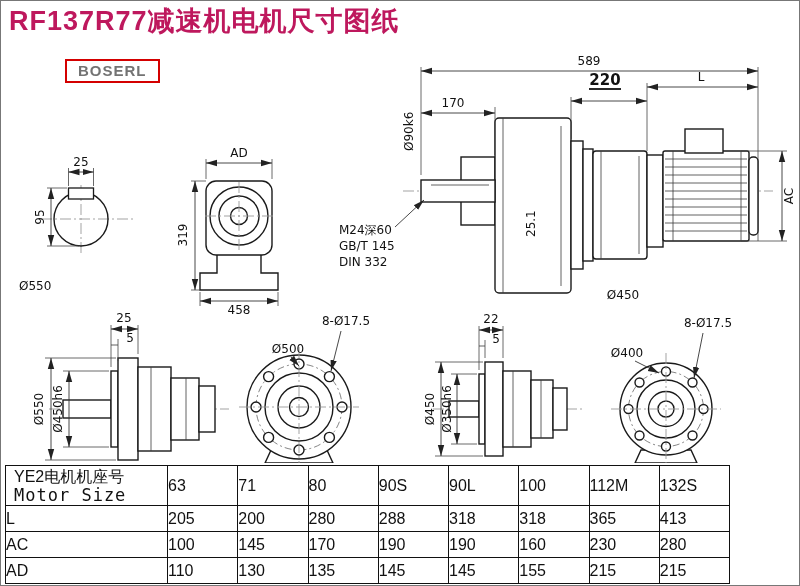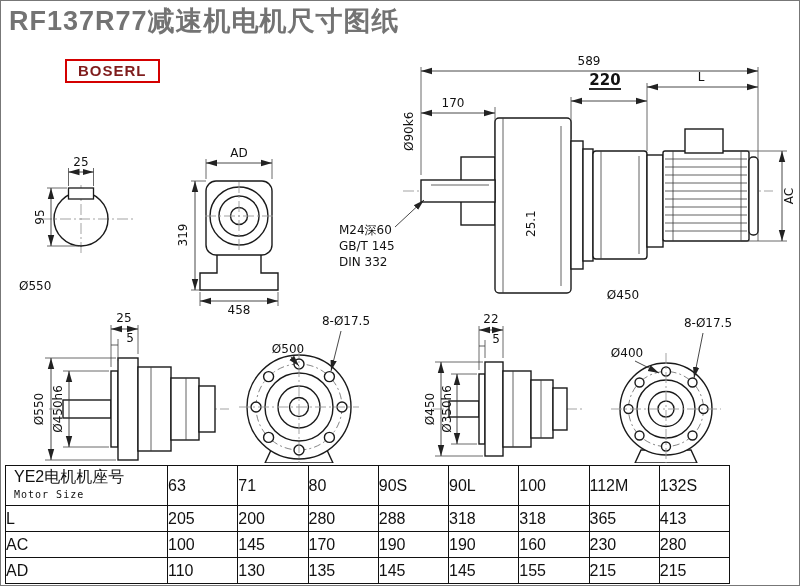--- a/index.html
+++ b/index.html
@@ -1,19 +1,19 @@
 <!DOCTYPE html>
 <html><head>
 <meta charset="utf-8">
 <style>
   * { margin:0; padding:0; box-sizing:border-box; }
   html,body { width:800px; height:586px; background:#fff; font-family:"Liberation Sans",sans-serif; }
   .frame { position:relative; width:800px; height:586px; background:#fff; border:1px solid #777; overflow:hidden; }
-  .title { position:absolute; left:8px; top:2px; font-size:27px; font-weight:bold; color:#737373; letter-spacing:1px; white-space:nowrap; }
-  .logo { position:absolute; left:64px; top:58px; border:2px solid #d40000; color:#7f1d1d; font-weight:bold; font-size:15px; line-height:20px; padding:0 11px; letter-spacing:1px; }
+  .title { position:absolute; left:8px; top:2px; font-size:27px; font-weight:bold; color:#be185d; letter-spacing:1px; white-space:nowrap; }
+  .logo { position:absolute; left:64px; top:58px; border:2px solid #d40000; color:#737373; font-weight:bold; font-size:15px; line-height:20px; padding:0 11px; letter-spacing:1px; }
   svg.dwg { position:absolute; left:0; top:0; }
 
   
   .ol  { fill:none; stroke:#1a1a1a; stroke-width:1.4; }
   .olw { fill:#fff;  stroke:#1a1a1a; stroke-width:1.4; }
   .tn  { fill:none; stroke:#3a3a3a; stroke-width:0.8; }
   .ext { stroke:#444; stroke-width:0.8; }
   .dim { stroke:#333; stroke-width:0.9; fill:none; marker-start:url(#arrS); marker-end:url(#arrE); }
   .ldr { stroke:#333; stroke-width:0.9; fill:none; marker-end:url(#arrE); }
   .cl  { stroke:#999; stroke-width:0.9; stroke-dasharray:11 3 2 3; fill:none; }
@@ -21,21 +21,21 @@
   svg text { font-family:"DejaVu Sans",sans-serif; font-size:12px; fill:#111; }
   svg text.big { font-size:15px; font-weight:bold; }
 
   
   .dims-table { position:absolute; left:4px; top:464px; width:725px; border-collapse:collapse; table-layout:fixed; }
   .dims-table td { border:1px solid #111; font-size:16px; color:#111; padding:0; background:#fff; }
   .dims-table tr.hdr td { height:40px; }
   .dims-table tr.row td { height:26px; }
   .dims-table td.hcell { text-align:left; padding-left:8px; }
   .dims-table td.hcell .cn { font-size:16px; line-height:19px; }
-  .dims-table td.hcell .en { font-family:"DejaVu Sans Mono",monospace; font-size:10px; line-height:18px; letter-spacing:1px; }
+  .dims-table td.hcell .en { font-family:"DejaVu Sans Mono",monospace; font-size:17px; line-height:18px; letter-spacing:1px; }
 </style>
 </head>
 <body>
 
 <div class="frame">
 
   <div class="title">RF137R77减速机电机尺寸图纸</div>
   <div class="logo">BOSERL</div>
 
   <svg class="dwg" width="800" height="462" viewBox="0 0 800 462">

